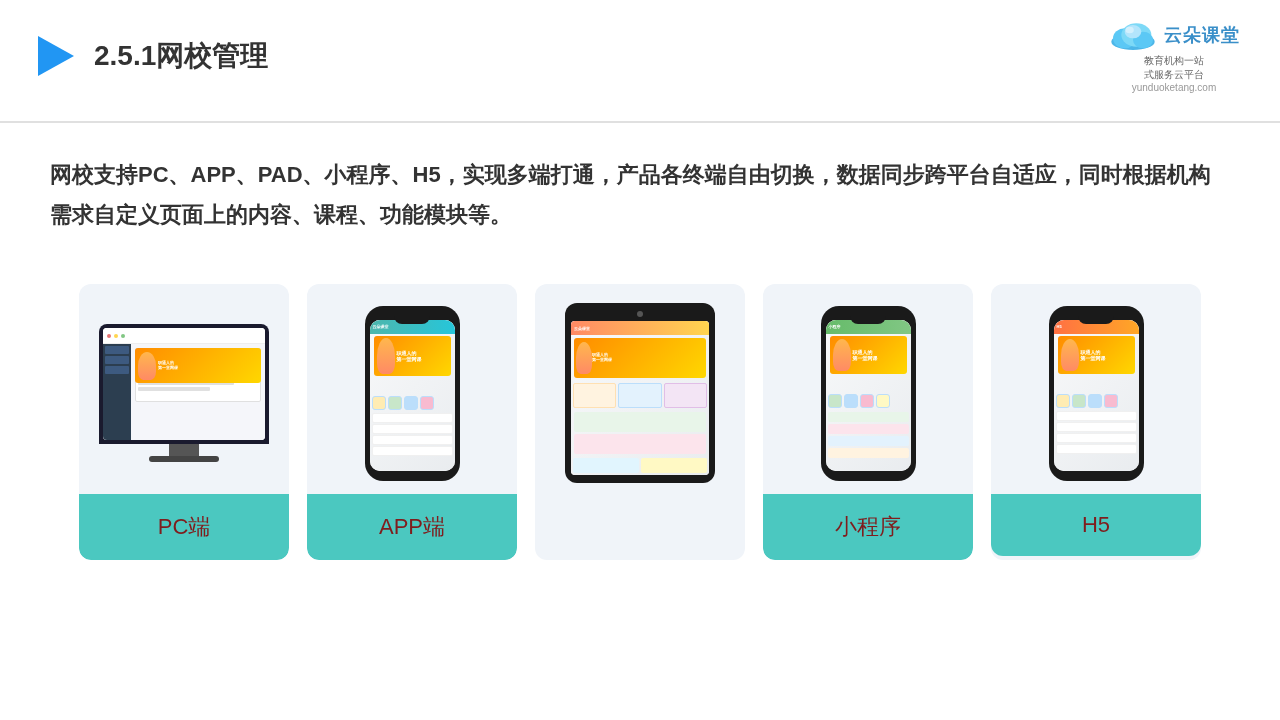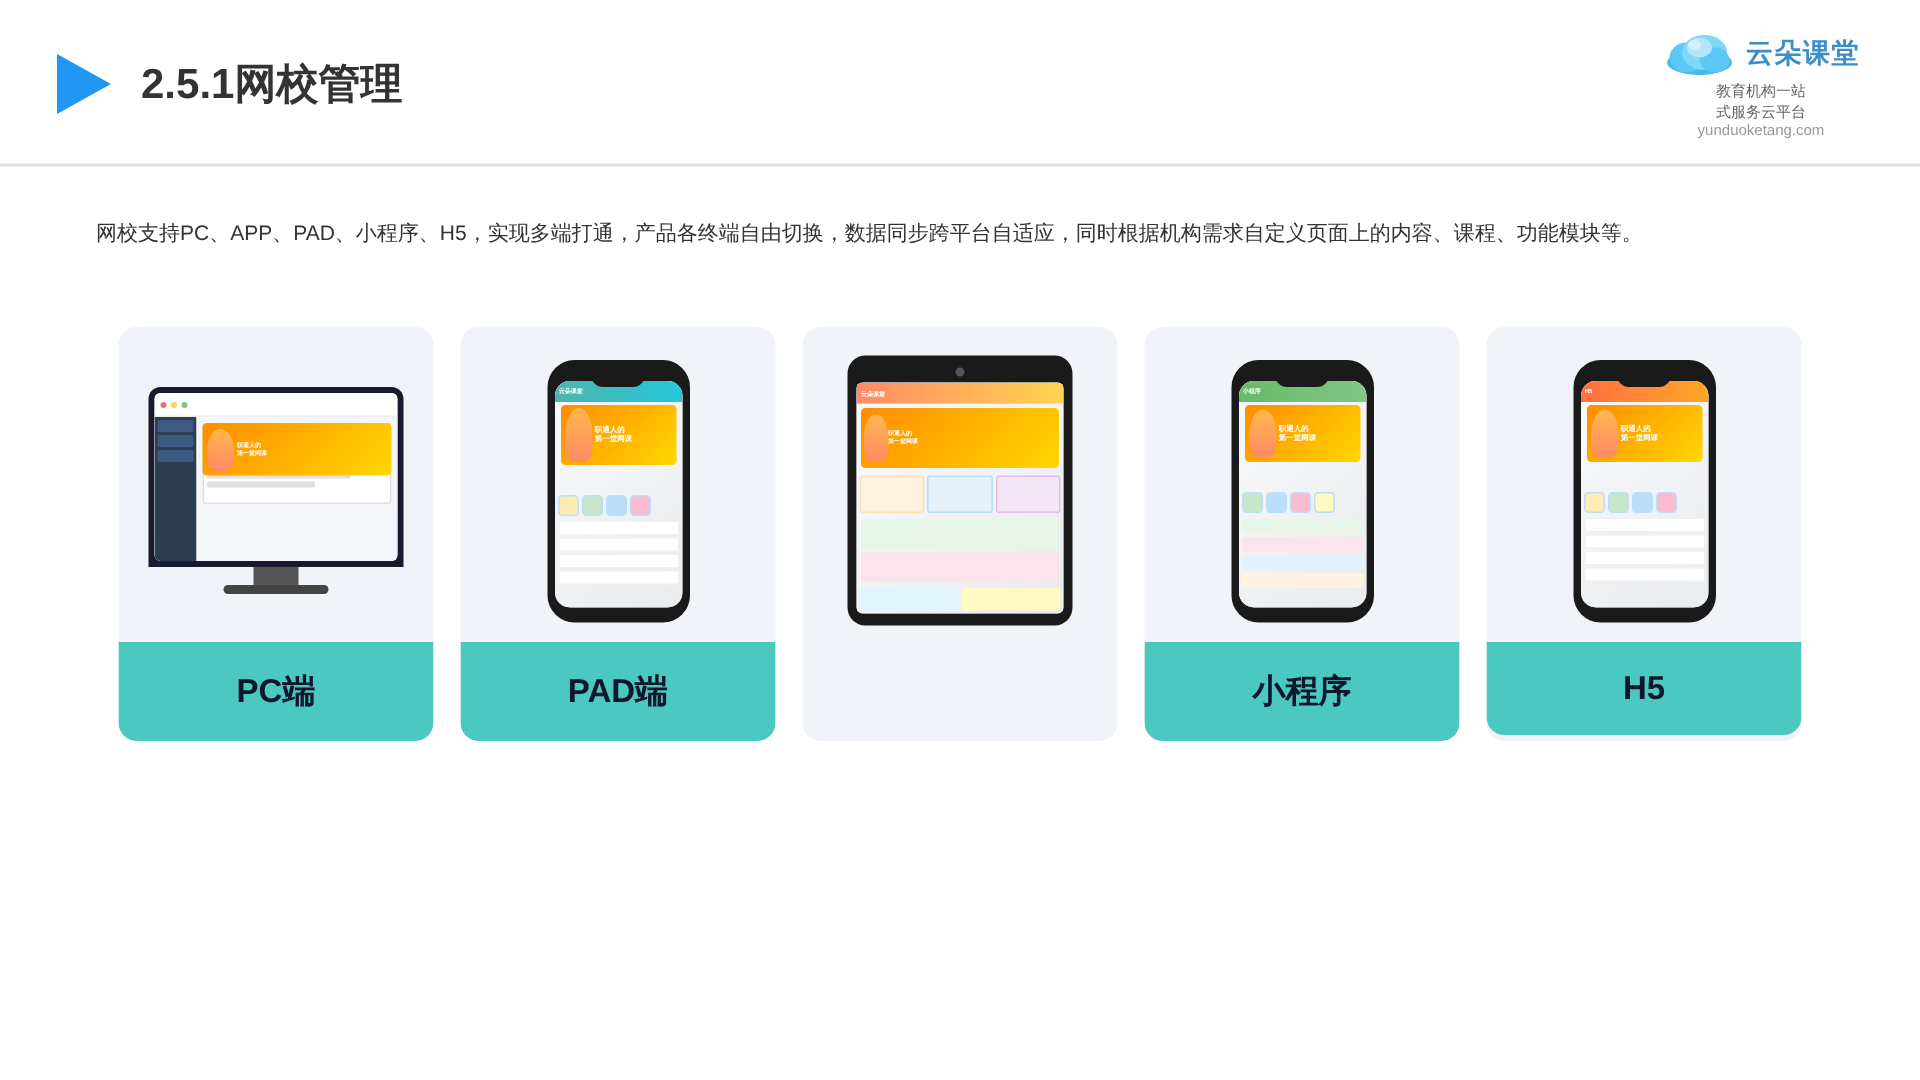--- a/index.html
+++ b/index.html
@@ -10,21 +10,21 @@
       font-family: 'Microsoft YaHei', 'PingFang SC', sans-serif;
       overflow: hidden;
       position: relative;
     }
 
     
     .header {
       display: flex;
       align-items: center;
       justify-content: space-between;
-      padding: 18px 40px 16px 30px;
+      padding: 18px 40px 28px 30px;
       border-bottom: 2px solid #e0e0e0;
     }
     .header-left {
       display: flex;
       align-items: center;
       gap: 16px;
     }
     .play-icon {
       width: 48px;
       height: 48px;
@@ -61,24 +61,25 @@
       margin-top: 2px;
     }
     .logo-url {
       font-size: 10px;
       color: #999;
       text-align: right;
     }
 
     
     .description {
-      padding: 32px 50px 0 64px;
-      font-size: 14px;
+      padding: 32px 50px 0 50px;
+      font-size: 22px;
       color: #333;
       line-height: 1.8;
+      font-weight: bold;
     }
 
     
     .cards-section {
       display: flex;
       justify-content: center;
       gap: 18px;
       padding: 40px 40px 0 40px;
       margin-top: 10px;
     }
@@ -99,24 +100,24 @@
       height: 210px;
       display: flex;
       align-items: center;
       justify-content: center;
       padding: 16px 12px 8px 12px;
     }
 
     .card-label {
       width: 100%;
       background: #4bc8c0;
-      color: #0f172a;
+      color: #7f1d1d;
       text-align: center;
       font-size: 22px;
-      font-weight: 700;
+      font-weight: 400;
       padding: 18px 12px;
       border-radius: 0 0 12px 12px;
     }
 
     
     
     .pc-monitor {
       display: flex;
       flex-direction: column;
       align-items: center;
@@ -452,21 +453,21 @@
               <div class="app-icon-mini" style="background:#f8bbd0;"></div>
             </div>
             <div class="app-list-item"></div>
             <div class="app-list-item"></div>
             <div class="app-list-item"></div>
             <div class="app-list-item"></div>
           </div>
         </div>
       </div>
     </div>
-    <div class="card-label">PAD端</div>
+    <div class="card-label">APP端</div>
   </div>
 
   <div class="card">
     <div class="card-image-area">
       <div class="tablet-body">
         <div class="tablet-camera"></div>
         <div class="tablet-screen">
           <div class="screen-content">
             <div class="app-header" style="background:linear-gradient(90deg,#ff8a65,#ffd54f);">
               <span class="app-header-text">云朵课堂</span>

